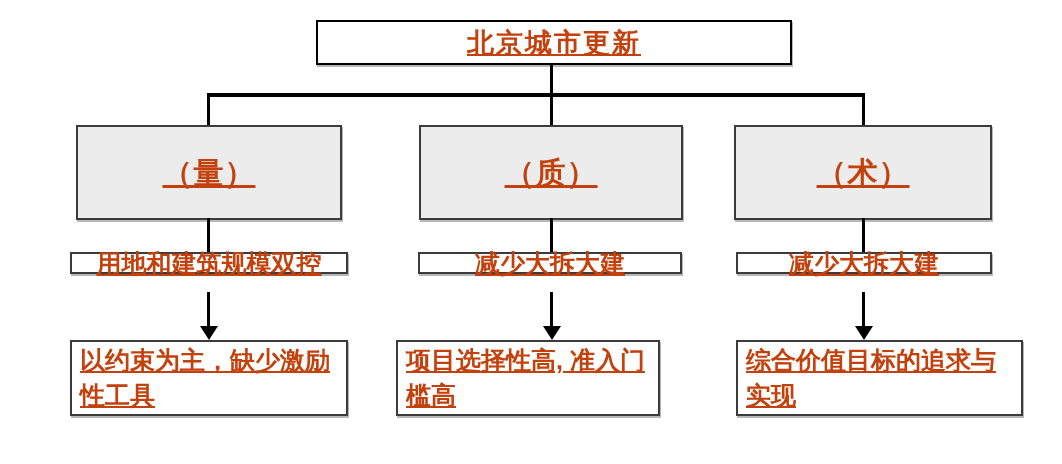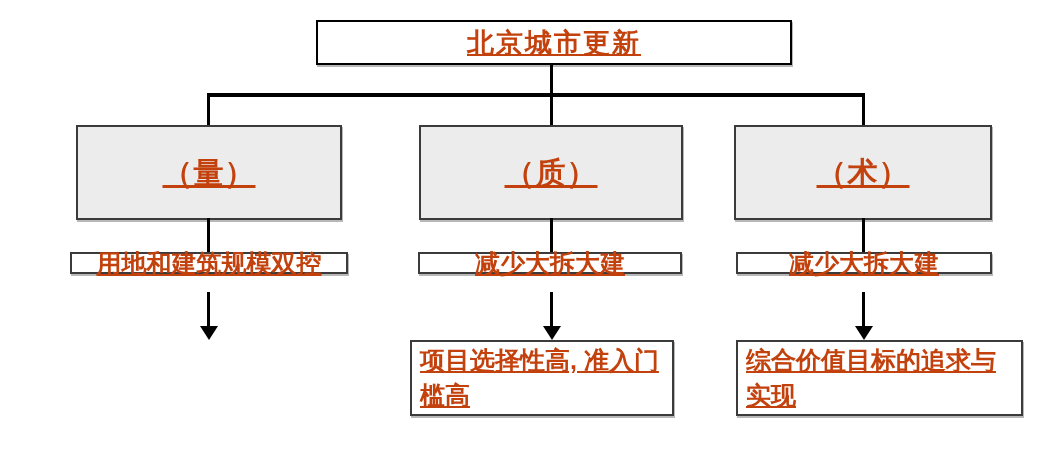--- a/index.html
+++ b/index.html
@@ -56,21 +56,21 @@
   .mid.c2 { left: 418px; width: 264px; }
   .mid.c3 { left: 736px; width: 256px; }
   .bot {
     top: 340px; height: 76px;
     font-size: 25px;
     font-weight: 600;
     line-height: 35px;
     padding: 0 8px;
   }
   .bot.c1 { left: 70px;  width: 278px; }
-  .bot.c2 { left: 410px; width: 264px; }
+  .bot.c2 { left: 396px; width: 264px; }
   .bot.c3 { left: 736px; width: 287px; }
 
   .vline, .hline {
     position: absolute;
     background: var(--connector, #000000);
   }
   .vline { width: 3px; }
   .hline { height: 4px; }
 
   .stem   { left: 550px; top: 65px; height: 62px; }
@@ -112,20 +112,23 @@
 
   <div class="box hdr c1">
     <span>（量）</span>
   </div>
   <div class="vline link1 lc1"></div>
   <div class="box mid c1">
     <span>用地和建筑规模双控</span>
   </div>
   <div class="vline link2 lc1"></div>
   <div class="arrowhead ac1"></div>
+  <div class="box bot c1">
+    <span>以约束为主，缺少激励性工具</span>
+  </div>
 
   <div class="box hdr c2">
     <span>（质）</span>
   </div>
   <div class="vline link1 lc2"></div>
   <div class="box mid c2">
     <span>减少大拆大建</span>
   </div>
   <div class="vline link2 lc2"></div>
   <div class="arrowhead ac2"></div>

